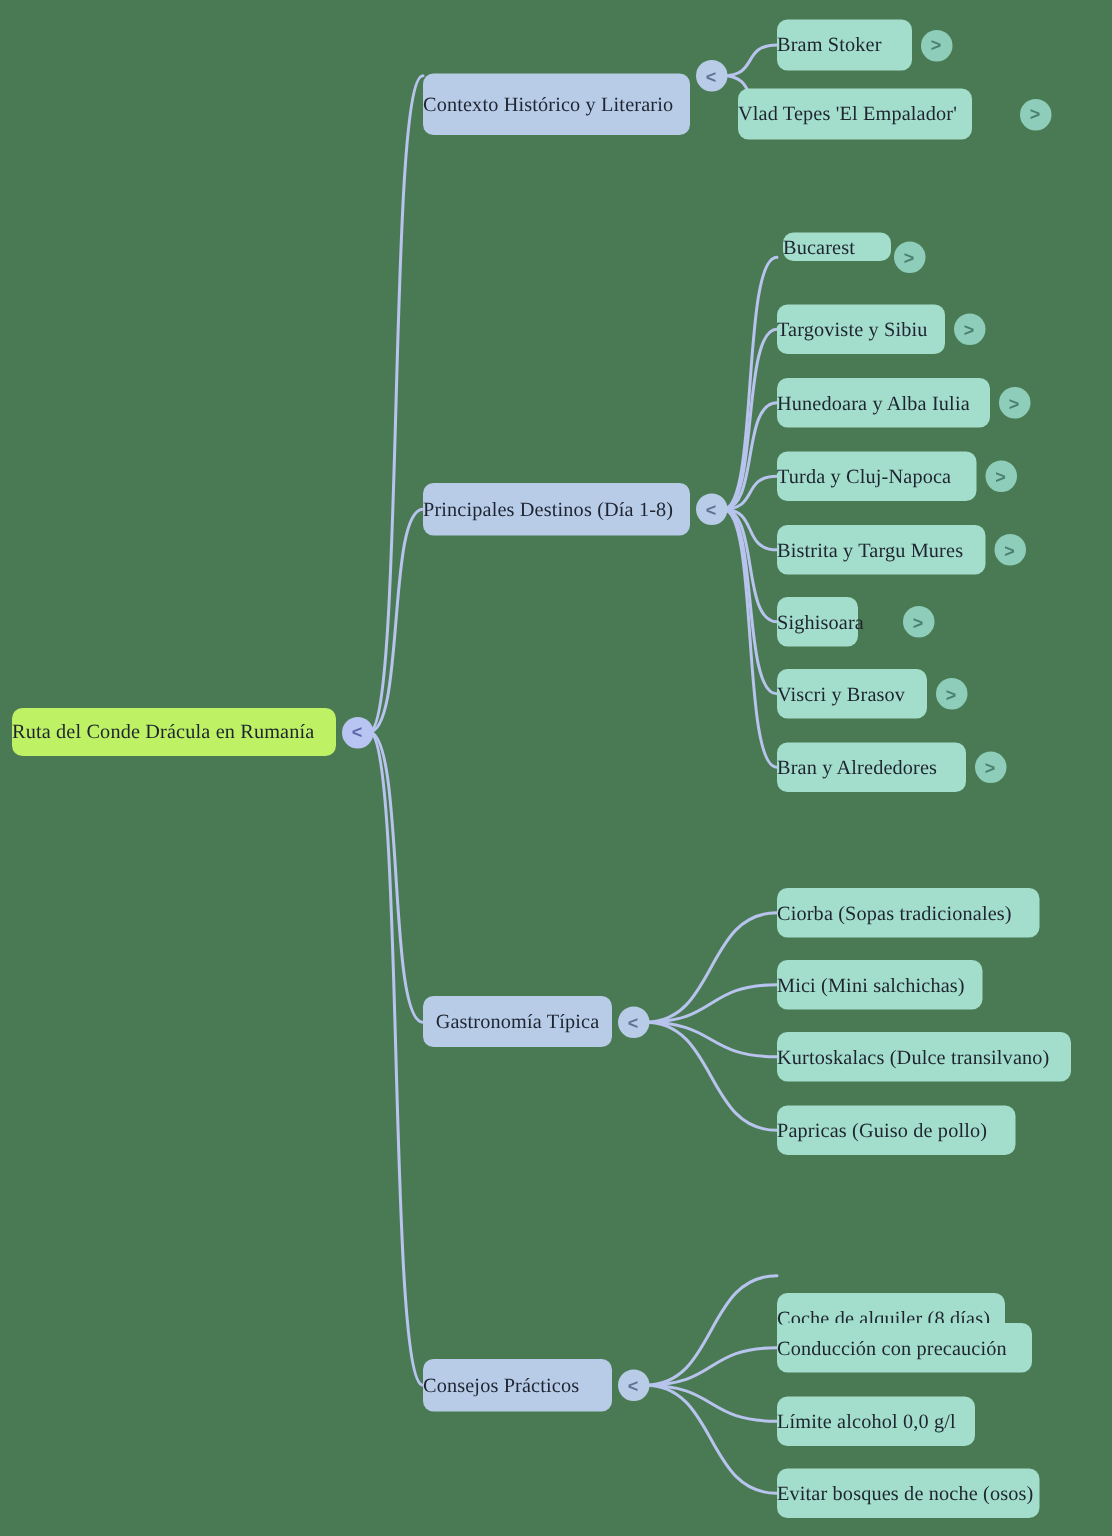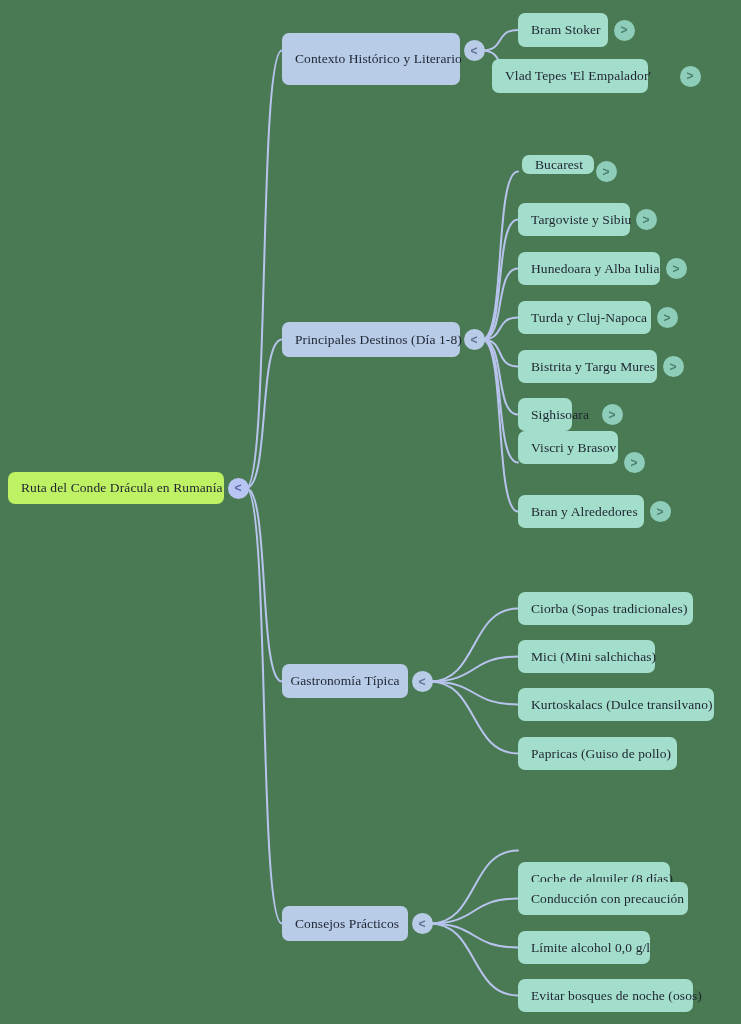--- a/index.html
+++ b/index.html
@@ -13,21 +13,21 @@
   }
   #canvas{position:absolute;left:0;top:0;width:741px;height:1024px;}
   #edges{position:absolute;left:0;top:0;width:741px;height:1024px;pointer-events:none;}
   .node{
     position:absolute;
     box-sizing:border-box;
     display:flex;align-items:center;
     border-radius:7px;
     color:#1e2430;
     white-space:nowrap;
-    padding:0 13px;
+    padding:0 0;
     font-size:13.5px;
     line-height:1;
     letter-spacing:.1px;
   }
   .node.root{background:#bef264;font-size:13.5px;}
   .node.branch{background:#b8cce8;font-size:13.5px;}
   .node.leaf{background:#a3ddcb;font-size:13.5px;}
   .badge{
     position:absolute;
     width:21px;height:21px;
@@ -68,21 +68,21 @@
       <path d="M 246 488 C 270 488, 258 923.5, 282 923.5" fill="none" stroke="#b8c4ee" stroke-width="2" stroke-linecap="round"></path>
       <path d="M 430 923.5 C 478.4 923.5, 469.6 850.5, 518 850.5" fill="none" stroke="#b8c4ee" stroke-width="2" stroke-linecap="round"></path>
       <path d="M 430 923.5 C 478.4 923.5, 469.6 898.5, 518 898.5" fill="none" stroke="#b8c4ee" stroke-width="2" stroke-linecap="round"></path>
       <path d="M 430 923.5 C 478.4 923.5, 469.6 947.5, 518 947.5" fill="none" stroke="#b8c4ee" stroke-width="2" stroke-linecap="round"></path>
       <path d="M 430 923.5 C 478.4 923.5, 469.6 995.5, 518 995.5" fill="none" stroke="#b8c4ee" stroke-width="2" stroke-linecap="round"></path>
     </svg>
 <div class="node root" style="left: 8px; top: 472px; width: 216px; height: 32px;">
       <span>Ruta del Conde Drácula en Rumanía</span>
     </div>
     <div class="badge blue" style="left: 227.5px; top: 477.5px;">&lt;</div>
-    <div class="node branch" style="left: 282px; top: 33px; width: 178px; height: 52px;">
+    <div class="node branch" style="left: 282px; top: 49px; width: 178px; height: 41px;">
       <span>Contexto Histórico y Literario</span>
     </div>
     <div class="badge branchb" style="left: 463.5px; top: 40px;">&lt;</div>
     <div class="node leaf" style="left: 518px; top: 13px; width: 90px; height: 34px;">
       <span>Bram Stoker</span>
     </div>
     <div class="badge green" style="left: 613.5px; top: 19.5px;">&gt;</div>
     <div class="node leaf" style="left: 492px; top: 59px; width: 156px; height: 34px;">
       <span>Vlad Tepes 'El Empalador'</span>
     </div>
@@ -108,21 +108,21 @@
     </div>
     <div class="badge green" style="left: 656.5px; top: 307px;">&gt;</div>
     <div class="node leaf" style="left: 518px; top: 350px; width: 139px; height: 33px;">
       <span>Bistrita y Targu Mures</span>
     </div>
     <div class="badge green" style="left: 662.5px; top: 356px;">&gt;</div>
     <div class="node leaf" style="left: 518px; top: 398px; width: 54px; height: 33px;">
       <span>Sighisoara</span>
     </div>
     <div class="badge green" style="left: 601.5px; top: 404px;">&gt;</div>
-    <div class="node leaf" style="left: 518px; top: 431px; width: 100px; height: 33px; text-align: right;">
+    <div class="node leaf" style="left: 518px; top: 446px; width: 100px; height: 33px; text-align: right;">
       <span>Viscri y Brasov</span>
     </div>
     <div class="badge green" style="left: 623.5px; top: 452px;">&gt;</div>
     <div class="node leaf" style="left: 518px; top: 495px; width: 126px; height: 33px;">
       <span>Bran y Alrededores</span>
     </div>
     <div class="badge green" style="left: 649.5px; top: 501px;">&gt;</div>
     <div class="node branch" style="left: 282px; top: 664px; width: 126px; height: 34px; justify-content: center;">
       <span>Gastronomía Típica</span>
     </div>

